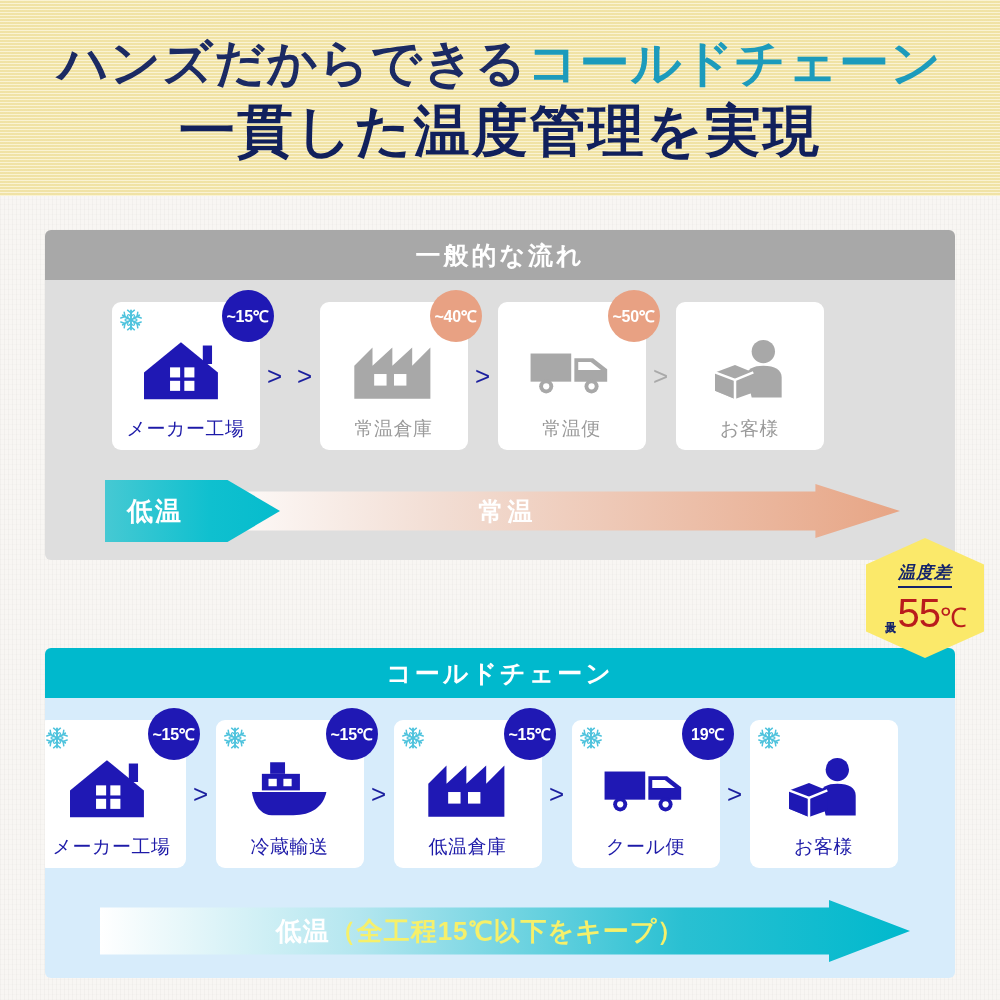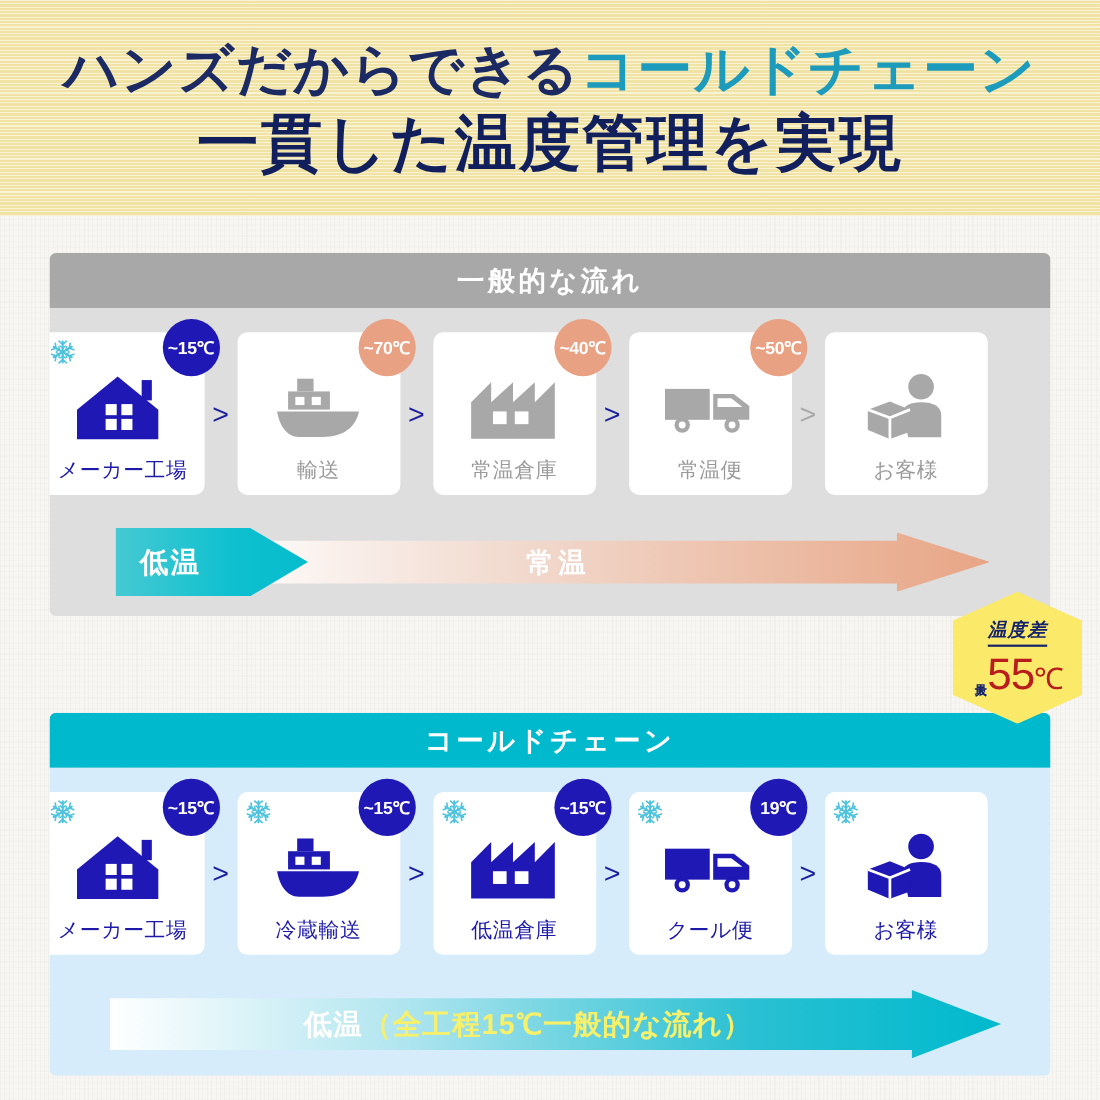--- a/index.html
+++ b/index.html
@@ -269,33 +269,20 @@
         <polygon points="44,4 88,40 88,72 0,72 0,40" fill="#1f18b4"></polygon>
         <rect x="31" y="34" width="12" height="12" fill="#fff"></rect>
         <rect x="48" y="34" width="12" height="12" fill="#fff"></rect>
         <rect x="31" y="50" width="12" height="12" fill="#fff"></rect>
         <rect x="48" y="50" width="12" height="12" fill="#fff"></rect>
       </svg>
           </span>
           <span class="card-label navy">メーカー工場</span>
         </div>
         <div class="chev navy">&gt;</div>
-        <div class="card">
-          <span class="card-badge warm">~70℃</span>
-          <span class="card-icon">
-            <svg viewBox="0 0 104 72" width="86" height="60">
-        <rect x="28" y="4" width="18" height="14" fill="#a8a8a8"></rect>
-        <rect x="18" y="18" width="46" height="20" fill="#a8a8a8"></rect>
-        <rect x="26" y="24" width="10" height="9" fill="#fff"></rect>
-        <rect x="44" y="24" width="10" height="9" fill="#fff"></rect>
-        <path d="M6 40 H96 C92 58 78 68 56 68 H30 C16 68 8 54 6 40 Z" fill="#a8a8a8"></path>
-      </svg>
-          </span>
-          <span class="card-label gray">輸送</span>
-        </div>
         <div class="chev navy">&gt;</div>
         <div class="card">
           <span class="card-badge warm">~40℃</span>
           <span class="card-icon">
             <svg viewBox="0 0 104 72" width="88" height="62">
         <path d="M4 30 L26 8 L26 30 L50 8 L50 30 L74 8 L74 30 L96 8 L96 70 L4 70 Z" fill="#a8a8a8"></path>
         <rect x="28" y="40" width="15" height="14" fill="#fff"></rect>
         <rect x="52" y="40" width="15" height="14" fill="#fff"></rect>
       </svg>
           </span>
@@ -650,16 +637,16 @@
         <polygon points="6,40 30,31 52,40 52,64 30,72 6,62" fill="#1f18b4"></polygon>
         <polygon points="6,40 30,49 30,72 6,62" fill="#1f18b4" opacity="0.78"></polygon>
         <polyline points="6,40 30,49 52,40" fill="none" stroke="#fff" stroke-width="3"></polyline>
         <line x1="30" y1="49" x2="30" y2="72" stroke="#fff" stroke-width="3"></line>
       </svg>
           </span>
           <span class="card-label navy">お客様</span>
         </div>
       </div>
     <div class="arrow-cold">
-      <span class="arrow-cold-label"><span>低温</span><span class="paren">（全工程15℃一般的な流れ）</span></span>
+      <span class="arrow-cold-label"><span>低温</span><span class="paren">（全工程15℃以下をキープ）</span></span>
     </div>
   </div>
 </div>
 
 </body></html>

